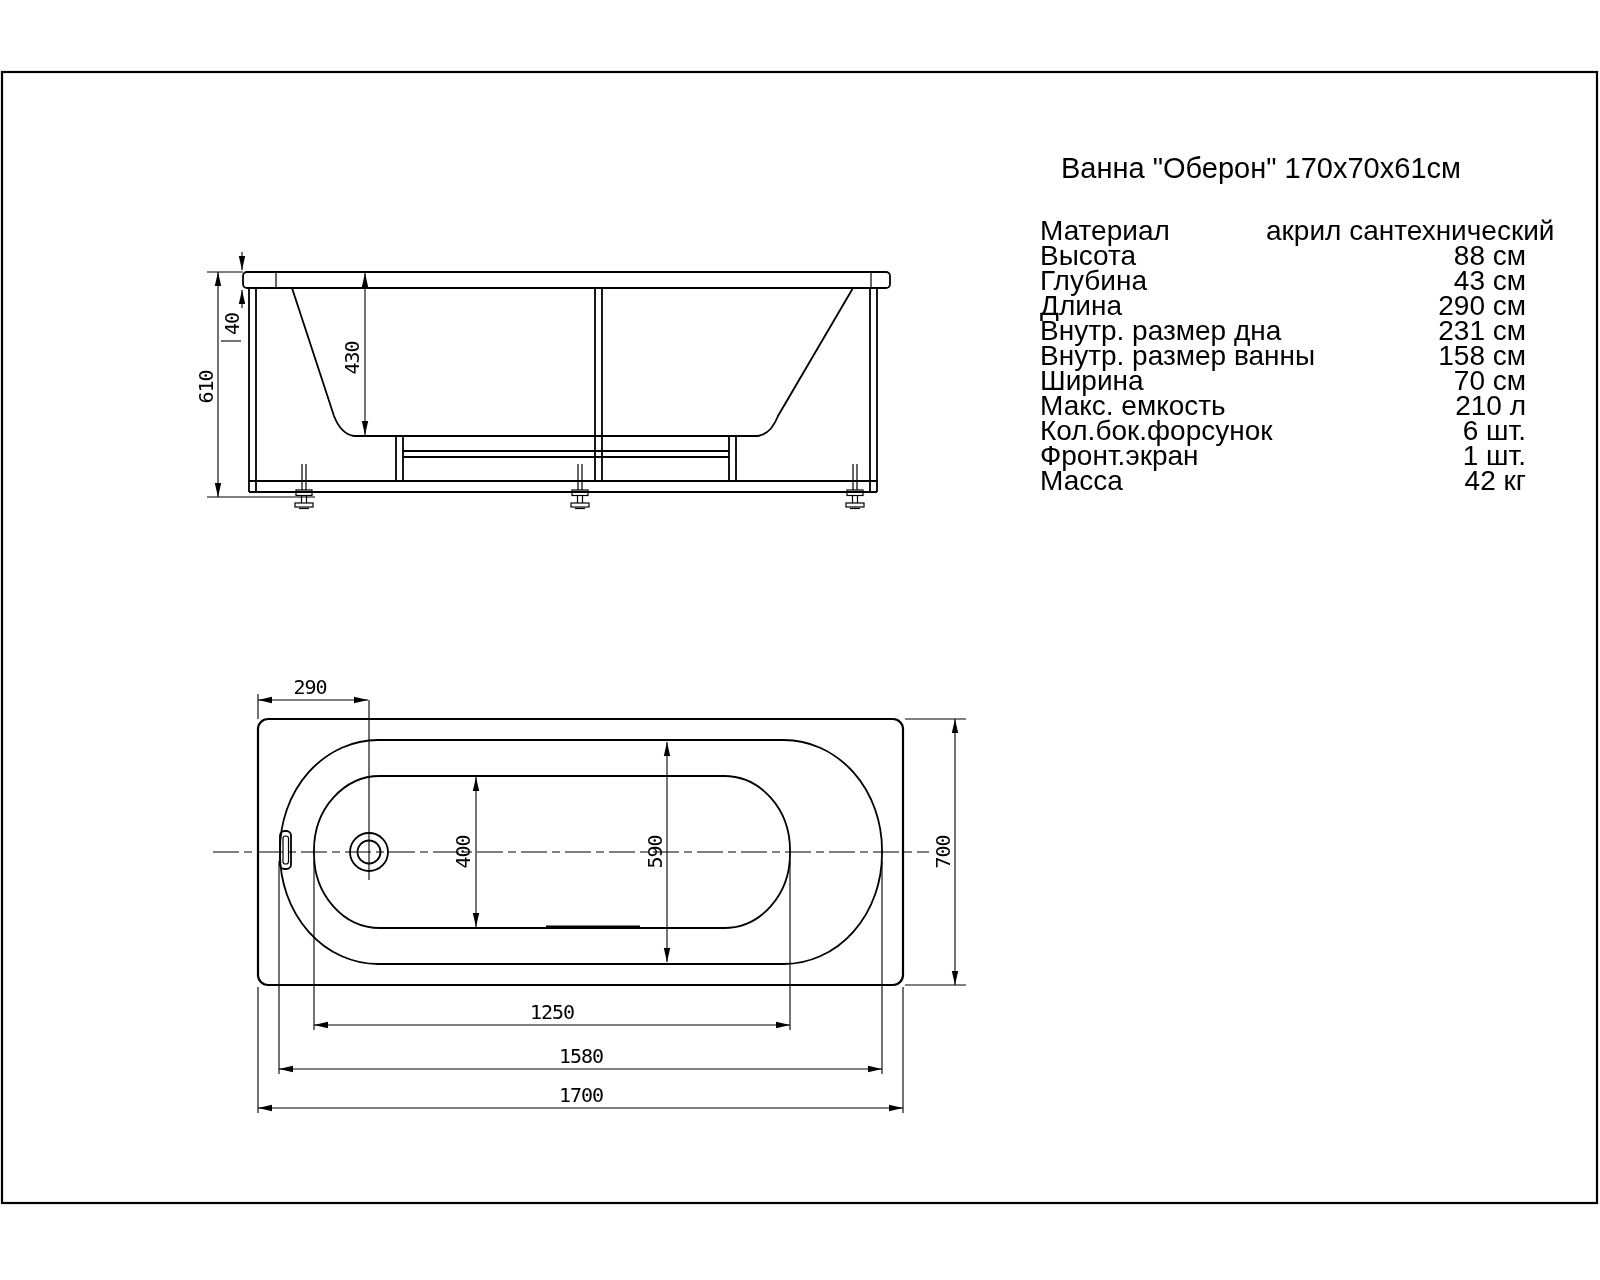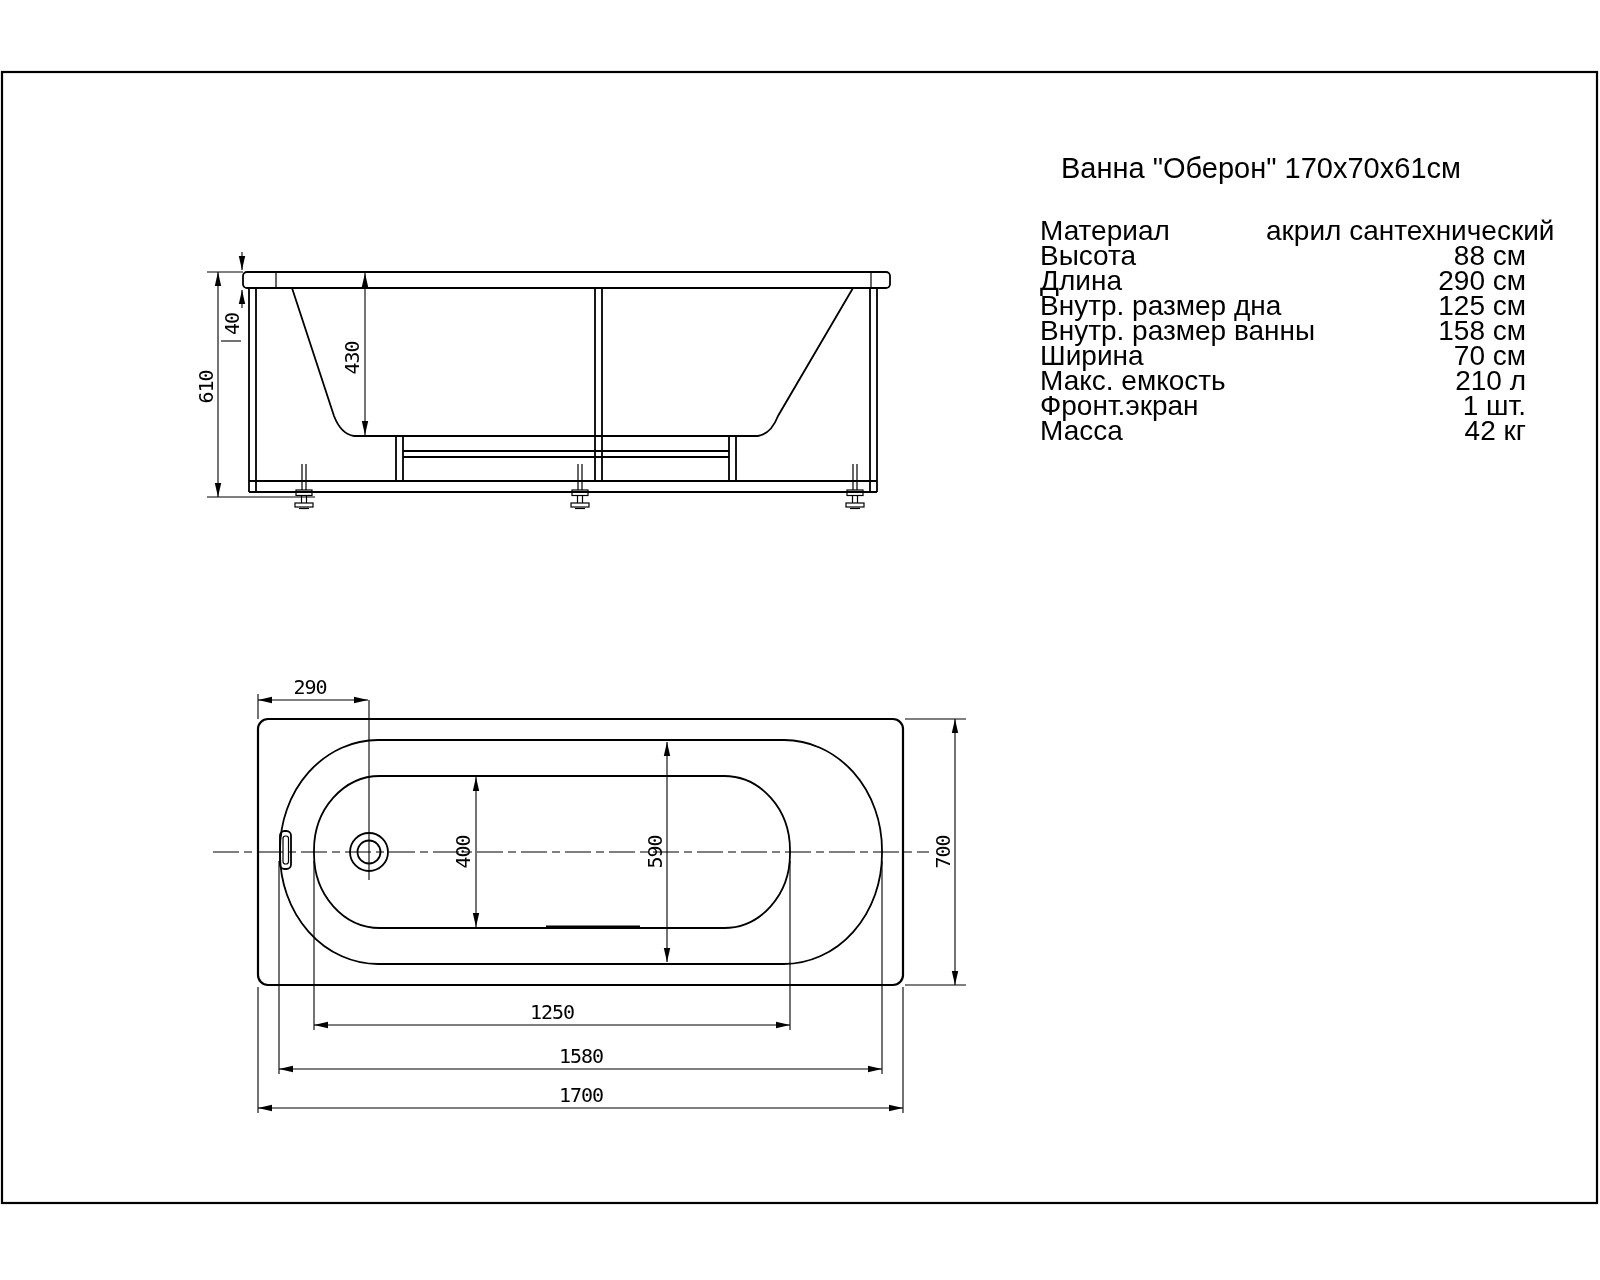--- a/index.html
+++ b/index.html
@@ -157,40 +157,48 @@
   <div class="specs">
     <div class="spec-row">
         <span class="spec-label">Материал</span>
         <span class="spec-value">акрил сантехнический</span>
       </div>
     <div class="spec-row">
         <span class="spec-label">Высота</span>
         <span class="spec-value">88 см</span>
       </div>
     <div class="spec-row">
+        <span class="spec-label">Глубина</span>
+        <span class="spec-value">43 см</span>
+      </div>
+    <div class="spec-row">
         <span class="spec-label">Длина</span>
         <span class="spec-value">290 см</span>
       </div>
     <div class="spec-row">
         <span class="spec-label">Внутр. размер дна</span>
-        <span class="spec-value">125 см</span>
+        <span class="spec-value">231 см</span>
       </div>
     <div class="spec-row">
         <span class="spec-label">Внутр. размер ванны</span>
         <span class="spec-value">158 см</span>
       </div>
     <div class="spec-row">
         <span class="spec-label">Ширина</span>
         <span class="spec-value">70 см</span>
       </div>
     <div class="spec-row">
         <span class="spec-label">Макс. емкость</span>
         <span class="spec-value">210 л</span>
       </div>
     <div class="spec-row">
+        <span class="spec-label">Кол.бок.форсунок</span>
+        <span class="spec-value">6 шт.</span>
+      </div>
+    <div class="spec-row">
         <span class="spec-label">Фронт.экран</span>
         <span class="spec-value">1 шт.</span>
       </div>
     <div class="spec-row">
         <span class="spec-label">Масса</span>
         <span class="spec-value">42 кг</span>
       </div>
   </div>
 
 </div>

